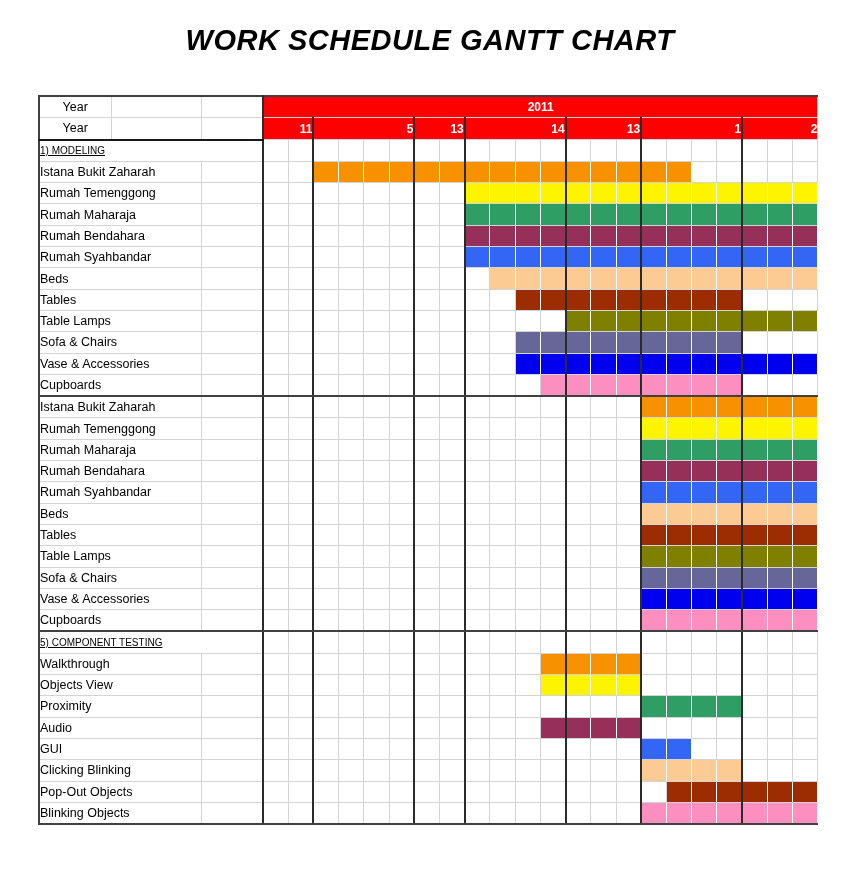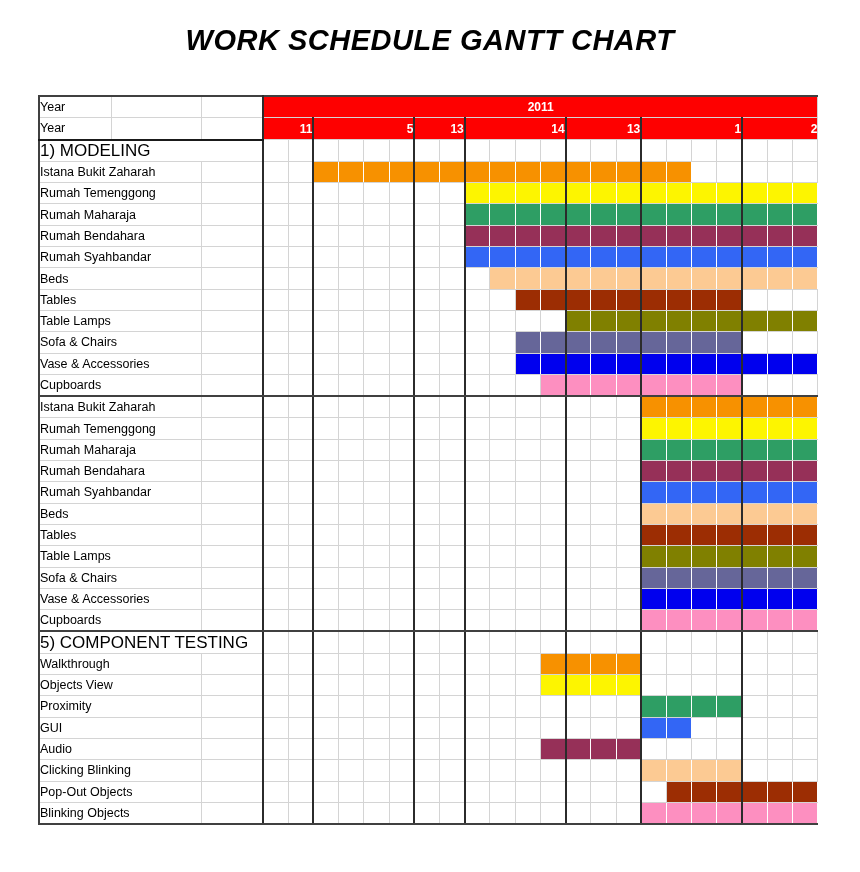--- a/index.html
+++ b/index.html
@@ -67,25 +67,25 @@
     background:#fe0000;color:#ffffff;
     font-weight:bold;text-align:center;font-size:12px;
     border-right:none;border-bottom:1px solid #fe0000;
   }
   td.week-cell{
     background:#fe0000;color:#ffffff;
     font-weight:bold;text-align:right;
     padding-right:4px;font-size:12px;
     border-bottom:2px solid #1a1a1a;
   }
-  td.hdr-blank{border-bottom:1px solid #d4d4d4;}
+  td.hdr-blank{border-bottom:1px solid #d4d4d4;text-align:center;}
   tr.week-row td.hdr-blank{border-bottom:2px solid #1a1a1a;}
   
   tr.section td{border-bottom:1px solid #d4d4d4;}
-  td.section-label{font-size:17px;}
+  td.section-label{font-size:10px;text-decoration:underline;}
   
   td.bar{border-right:1px solid #d4d4d4;}
   td.bar.filled{border-right-color:transparent;}
   .barfill{display:block;width:100%;height:100%;}
 </style>
 </head>
 <body>
 
 <h1 id="page-title">WORK SCHEDULE GANTT CHART</h1>
 
@@ -1273,20 +1273,54 @@
             <span class="barfill" style="background: rgb(46, 158, 100);"></span>
           </td>
           <td class="bar filled">
             <span class="barfill" style="background: rgb(46, 158, 100);"></span>
           </td>
           <td class="bar wk-start"></td>
           <td class="bar"></td>
           <td class="bar edge-r"></td>
         </tr>
         <tr>
+          <td class="lbl" colspan="2">Audio</td>
+          <td class="lbl-c"></td>
+          <td class="bar chart-start"></td>
+          <td class="bar"></td>
+          <td class="bar wk-start"></td>
+          <td class="bar"></td>
+          <td class="bar"></td>
+          <td class="bar"></td>
+          <td class="bar wk-start"></td>
+          <td class="bar"></td>
+          <td class="bar wk-start"></td>
+          <td class="bar"></td>
+          <td class="bar"></td>
+          <td class="bar filled">
+            <span class="barfill" style="background: rgb(150, 48, 88);"></span>
+          </td>
+          <td class="bar wk-start filled">
+            <span class="barfill" style="background: rgb(150, 48, 88);"></span>
+          </td>
+          <td class="bar filled">
+            <span class="barfill" style="background: rgb(150, 48, 88);"></span>
+          </td>
+          <td class="bar filled">
+            <span class="barfill" style="background: rgb(150, 48, 88);"></span>
+          </td>
+          <td class="bar wk-start"></td>
+          <td class="bar"></td>
+          <td class="bar"></td>
+          <td class="bar"></td>
+          <td class="bar wk-start"></td>
+          <td class="bar"></td>
+          <td class="bar edge-r"></td>
+        </tr>
+        <tr>
           <td class="lbl" colspan="2">GUI</td>
           <td class="lbl-c"></td>
           <td class="bar chart-start"></td>
           <td class="bar"></td>
           <td class="bar wk-start"></td>
           <td class="bar"></td>
           <td class="bar"></td>
           <td class="bar"></td>
           <td class="bar wk-start"></td>
           <td class="bar"></td>
@@ -1296,54 +1330,20 @@
           <td class="bar"></td>
           <td class="bar wk-start"></td>
           <td class="bar"></td>
           <td class="bar"></td>
           <td class="bar wk-start filled">
             <span class="barfill" style="background: rgb(51, 102, 245);"></span>
           </td>
           <td class="bar filled">
             <span class="barfill" style="background: rgb(51, 102, 245);"></span>
           </td>
-          <td class="bar"></td>
-          <td class="bar"></td>
-          <td class="bar wk-start"></td>
-          <td class="bar"></td>
-          <td class="bar edge-r"></td>
-        </tr>
-        <tr>
-          <td class="lbl" colspan="2">Audio</td>
-          <td class="lbl-c"></td>
-          <td class="bar chart-start"></td>
-          <td class="bar"></td>
-          <td class="bar wk-start"></td>
-          <td class="bar"></td>
-          <td class="bar"></td>
-          <td class="bar"></td>
-          <td class="bar wk-start"></td>
-          <td class="bar"></td>
-          <td class="bar wk-start"></td>
-          <td class="bar"></td>
-          <td class="bar"></td>
-          <td class="bar filled">
-            <span class="barfill" style="background: rgb(150, 48, 88);"></span>
-          </td>
-          <td class="bar wk-start filled">
-            <span class="barfill" style="background: rgb(150, 48, 88);"></span>
-          </td>
-          <td class="bar filled">
-            <span class="barfill" style="background: rgb(150, 48, 88);"></span>
-          </td>
-          <td class="bar filled">
-            <span class="barfill" style="background: rgb(150, 48, 88);"></span>
-          </td>
-          <td class="bar wk-start"></td>
-          <td class="bar"></td>
           <td class="bar"></td>
           <td class="bar"></td>
           <td class="bar wk-start"></td>
           <td class="bar"></td>
           <td class="bar edge-r"></td>
         </tr>
         <tr>
           <td class="lbl" colspan="2">Clicking Blinking</td>
           <td class="lbl-c"></td>
           <td class="bar chart-start"></td>

